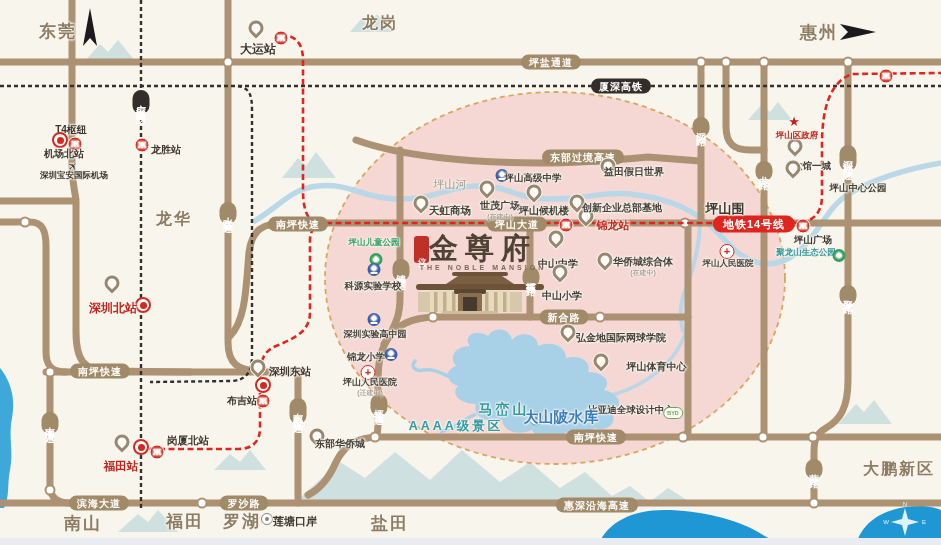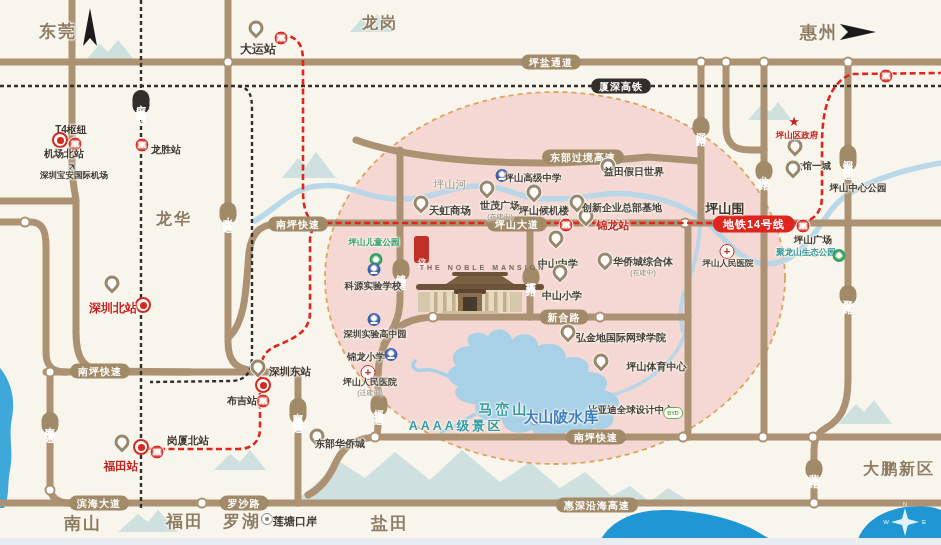--- a/index.html
+++ b/index.html
@@ -174,20 +174,21 @@
       <text x="905" y="506" text-anchor="middle" font-size="6" fill="#eaf5fb">N</text>
       <text x="924" y="524" text-anchor="middle" font-size="6" fill="#eaf5fb">E</text>
       <text x="905" y="544" text-anchor="middle" font-size="6" fill="#eaf5fb">S</text>
       <text x="886" y="524" text-anchor="middle" font-size="6" fill="#eaf5fb">W</text>
     </g>
 
     <rect x="0" y="538" width="941" height="7" fill="#e9edf1"></rect>
   </svg>
 
   <div id="logo-seal">信义</div>
+  <div id="logo-name">金尊府</div>
   <div id="logo-en">THE NOBLE MANSION</div>
 
   <div id="markers">
       <div class="mk k-region" style="left: 58px; top: 31px; font-size: 17px;"><span>东莞</span></div>
       <div class="mk k-region" style="left: 380px; top: 23px; font-size: 16px;"><span>龙岗</span></div>
       <div class="mk k-region" style="left: 819px; top: 32px; font-size: 17px;"><span>惠州</span></div>
       <div class="mk k-region" style="left: 166px; top: 219px; font-size: 16px; margin-left: 8px;"><span>龙华</span></div>
       <div class="mk k-region" style="left: 83px; top: 523px; font-size: 17px;"><span>南山</span></div>
       <div class="mk k-region" style="left: 185px; top: 521px; font-size: 17px;"><span>福田</span></div>
       <div class="mk k-region" style="left: 242px; top: 521px; font-size: 17px;"><span>罗湖</span></div>

